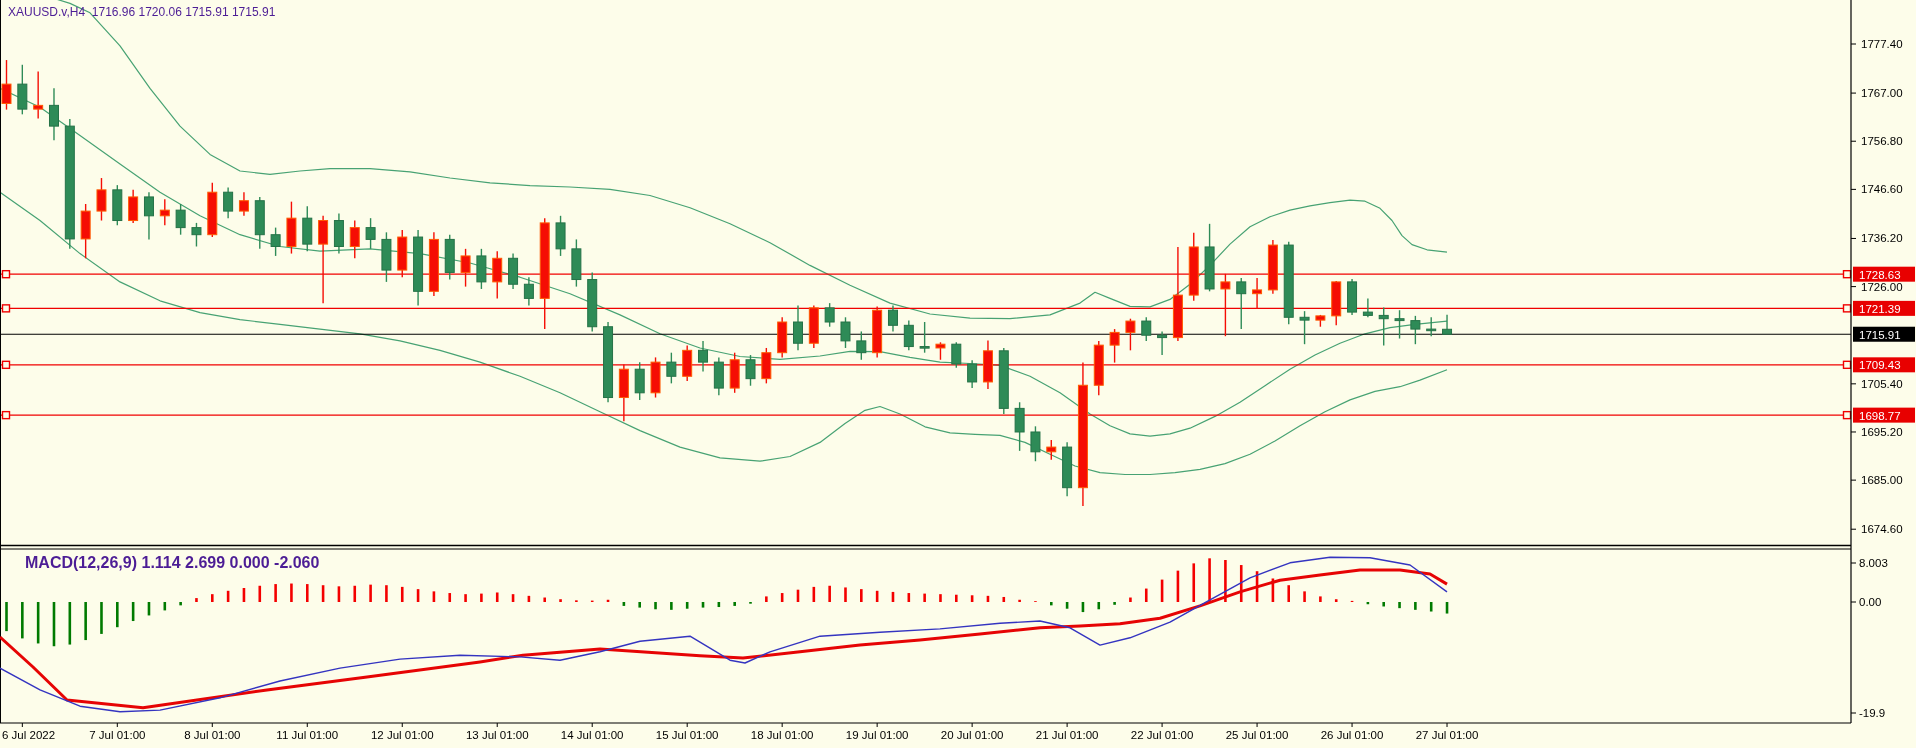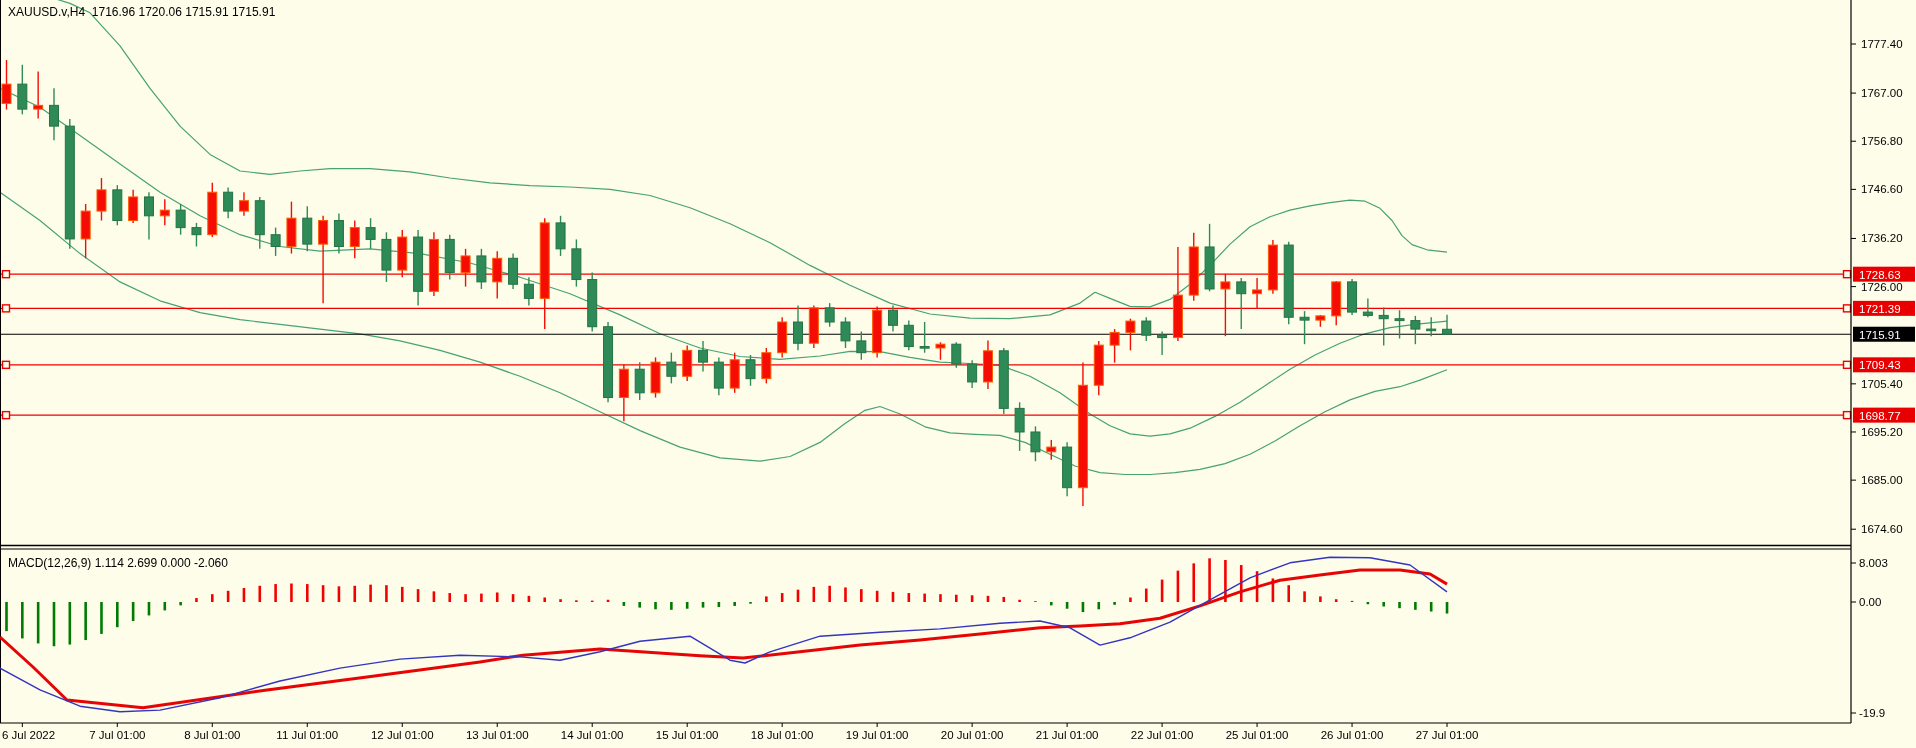--- a/index.html
+++ b/index.html
@@ -5,25 +5,25 @@
   html,body{margin:0;padding:0;}
   body{
     width:1916px;height:748px;overflow:hidden;
     background:#fdfdea;
     font-family:"Liberation Sans", sans-serif;
     position:relative;
   }
   #stage{position:relative;width:1916px;height:748px;}
   #chart-svg{position:absolute;left:0;top:0;}
   .overlay-label{
-    position:absolute;color:#000000;font-size:12px;line-height:14px;
+    position:absolute;color:#4c1d95;font-size:12px;line-height:14px;
     white-space:pre;user-select:none;
   }
   #main-title{left:8px;top:5px;}
-  #macd-title{left:8px;top:556px;font-size:12px;}
+  #macd-title{left:25px;top:556px;font-size:16px;font-weight:bold;}
 </style>
 </head>
 <body>
 
 <div id="stage">
   <svg id="chart-svg" width="1916" height="748" viewBox="0 0 1916 748">
       <rect x="0" y="0" width="1916" height="748" fill="#fdfdea"></rect>
       <polyline points="0.0,-15.5 40.0,-6.0 70.0,3.4 90.0,12.8 120.0,45.9 150.0,88.4 180.0,126.1 210.0,154.4 240.0,171.0 270.0,174.3 300.0,171.0 330.0,168.6 370.0,168.6 410.0,171.9 450.0,178.0 490.0,182.8 530.0,185.6 570.0,187.0 610.0,189.4 650.0,195.5 690.0,207.8 730.0,223.8 770.0,242.7 810.0,265.4 850.0,285.2 890.0,303.1 930.0,314.0 970.0,318.2 1010.0,318.7 1050.0,314.9 1080.0,303.1 1095.0,292.3 1110.0,298.4 1130.0,306.4 1150.0,306.9 1170.0,299.4 1190.0,284.2 1210.0,265.4 1230.0,244.1 1250.0,226.7 1270.0,216.8 1290.0,210.1 1310.0,205.9 1330.0,202.6 1350.0,200.2 1365.0,201.2 1380.0,208.3 1392.0,220.5 1402.0,235.6 1412.0,244.6 1427.0,249.8 1447.0,252.2" fill="none" stroke="#47a273" stroke-width="1.2" stroke-linejoin="round"></polyline>
       <polyline points="0.0,88.4 40.0,107.2 80.0,135.6 120.0,163.9 160.0,192.2 200.0,215.8 240.0,234.7 280.0,246.5 320.0,251.2 370.0,248.8 420.0,253.6 470.0,263.0 520.0,277.2 570.0,293.7 620.0,314.9 660.0,333.8 700.0,348.0 740.0,356.5 780.0,359.3 820.0,356.0 850.0,351.3 880.0,351.7 910.0,357.4 940.0,362.1 970.0,363.5 1000.0,365.4 1030.0,376.3 1060.0,392.8 1090.0,414.0 1110.0,425.8 1130.0,433.9 1150.0,436.2 1170.0,433.9 1190.0,428.2 1215.0,416.4 1240.0,402.2 1265.0,385.7 1290.0,369.2 1315.0,355.0 1340.0,343.2 1365.0,333.8 1390.0,327.7 1415.0,324.4 1447.0,321.1" fill="none" stroke="#47a273" stroke-width="1.2" stroke-linejoin="round"></polyline>
       <polyline points="0.0,192.2 40.0,220.5 80.0,253.6 120.0,281.9 160.0,300.8 200.0,312.6 240.0,319.6 280.0,324.4 320.0,329.1 360.0,333.8 400.0,340.9 440.0,350.3 480.0,362.1 520.0,376.3 560.0,392.8 600.0,411.7 640.0,430.6 680.0,447.1 720.0,457.9 760.0,461.2 790.0,456.5 820.0,442.4 845.0,423.5 865.0,410.3 880.0,406.5 900.0,414.0 925.0,426.8 950.0,432.9 975.0,434.3 1000.0,435.3 1025.0,442.4 1050.0,454.2 1075.0,466.0 1100.0,472.6 1125.0,474.5 1150.0,474.5 1175.0,472.6 1200.0,469.3 1225.0,463.6 1250.0,454.2 1275.0,441.0 1300.0,425.8 1325.0,411.7 1350.0,399.9 1375.0,391.4 1400.0,386.7 1420.0,380.1 1447.0,369.7" fill="none" stroke="#47a273" stroke-width="1.2" stroke-linejoin="round"></polyline>

